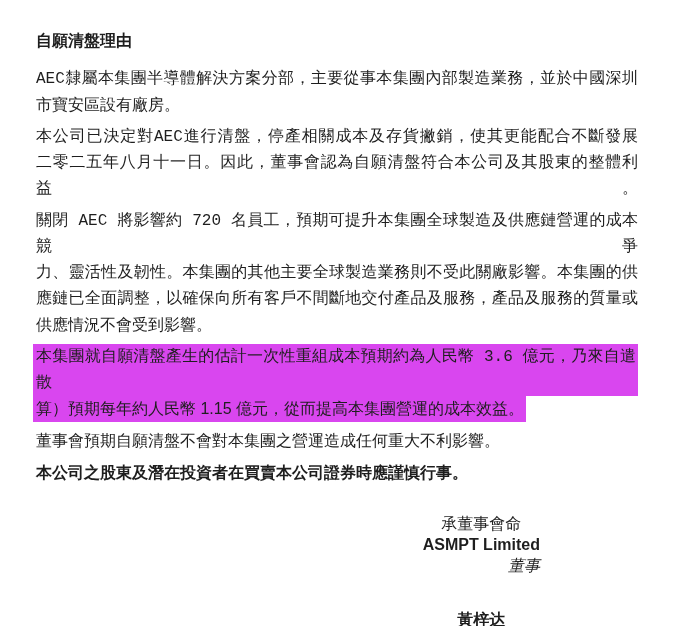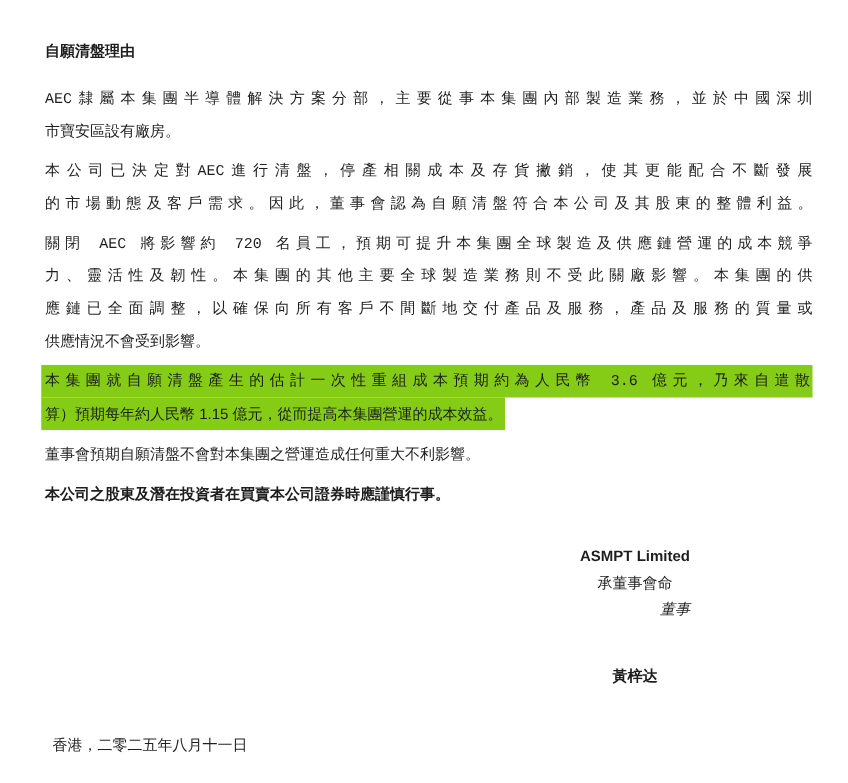--- a/index.html
+++ b/index.html
@@ -4,40 +4,40 @@
 <style>
   html, body { margin: 0; padding: 0; background: #ffffff; }
   body {
     width: 678px; height: 626px; overflow: hidden;
     font-family: "Liberation Sans", "DejaVu Sans", sans-serif;
     color: #1e1e1e;
   }
   .doc {
     box-sizing: border-box;
     width: 678px; height: 626px;
-    padding: 28px 28px 0 36px;
-    font-size: 12px;
+    padding: 28px 40px 0 36px;
+    font-size: 16px;
     line-height: 26px;
   }
   .title {
     font-weight: bold;
     margin: 0 0 12px 0;
   }
   .para { margin: 0 0 6px 0; }
   .line { min-height: 26px; }
   
   .j {
     text-align: justify;
     text-align-last: justify;
     text-justify: inter-ideograph;
     font-family: Liberation Mono, monospace;
   }
   
   .hl {
-    background: #84cc16;
+    background: #d946ef;
     margin-left: -3px;
     padding-left: 3px;
     padding-right: 2px;
   }
   .hl-last {
     width: max-content;
     max-width: 100%;
   }
   .bold-para { font-weight: bold; }
   .signature {
@@ -60,21 +60,21 @@
 
   <div class="title">自願清盤理由</div>
 
   <div class="para">
     <div class="line j">AEC隸屬本集團半導體解決方案分部，主要從事本集團內部製造業務，並於中國深圳</div>
     <div class="line">市寶安區設有廠房。</div>
   </div>
 
   <div class="para">
     <div class="line j">本公司已決定對AEC進行清盤，停產相關成本及存貨撇銷，使其更能配合不斷發展</div>
-    <div class="line j">的市場動態及客戶需求。因此，董事會認為自願清盤符合本公司及其股東的整體利益。</div>
+    <div class="line j">二零二五年八月十一日。因此，董事會認為自願清盤符合本公司及其股東的整體利益。</div>
   </div>
 
   <div class="para">
     <div class="line j">關閉 AEC 將影響約 720 名員工，預期可提升本集團全球製造及供應鏈營運的成本競爭</div>
     <div class="line j">力、靈活性及韌性。本集團的其他主要全球製造業務則不受此關廠影響。本集團的供</div>
     <div class="line j">應鏈已全面調整，以確保向所有客戶不間斷地交付產品及服務，產品及服務的質量或</div>
     <div class="line">供應情況不會受到影響。</div>
   </div>
 
   <div class="para">
@@ -84,21 +84,21 @@
 
   <div class="para">
     <div class="line">董事會預期自願清盤不會對本集團之營運造成任何重大不利影響。</div>
   </div>
 
   <div class="para bold-para">
     <div class="line">本公司之股東及潛在投資者在買賣本公司證券時應謹慎行事。</div>
   </div>
 
   <div class="signature">
+    <div class="sig-line">承董事會命</div>
     <div class="sig-line sig-company">ASMPT Limited</div>
-    <div class="sig-line">承董事會命</div>
     <div class="sig-line sig-role">董事</div>
     <div class="sig-line sig-name">黃梓达</div>
   </div>
 
   <div class="date-line">香港，二零二五年八月十一日</div>
 
 </div>
 
 </body></html>

